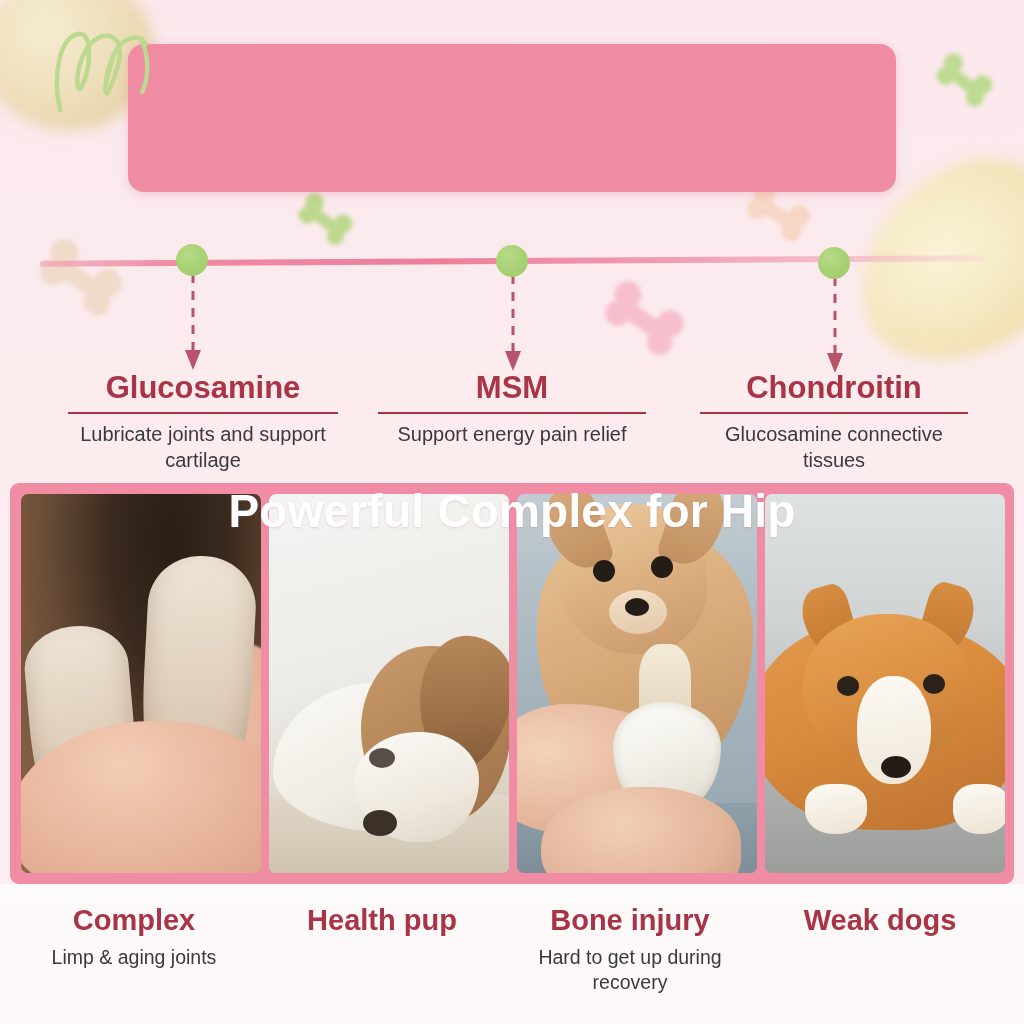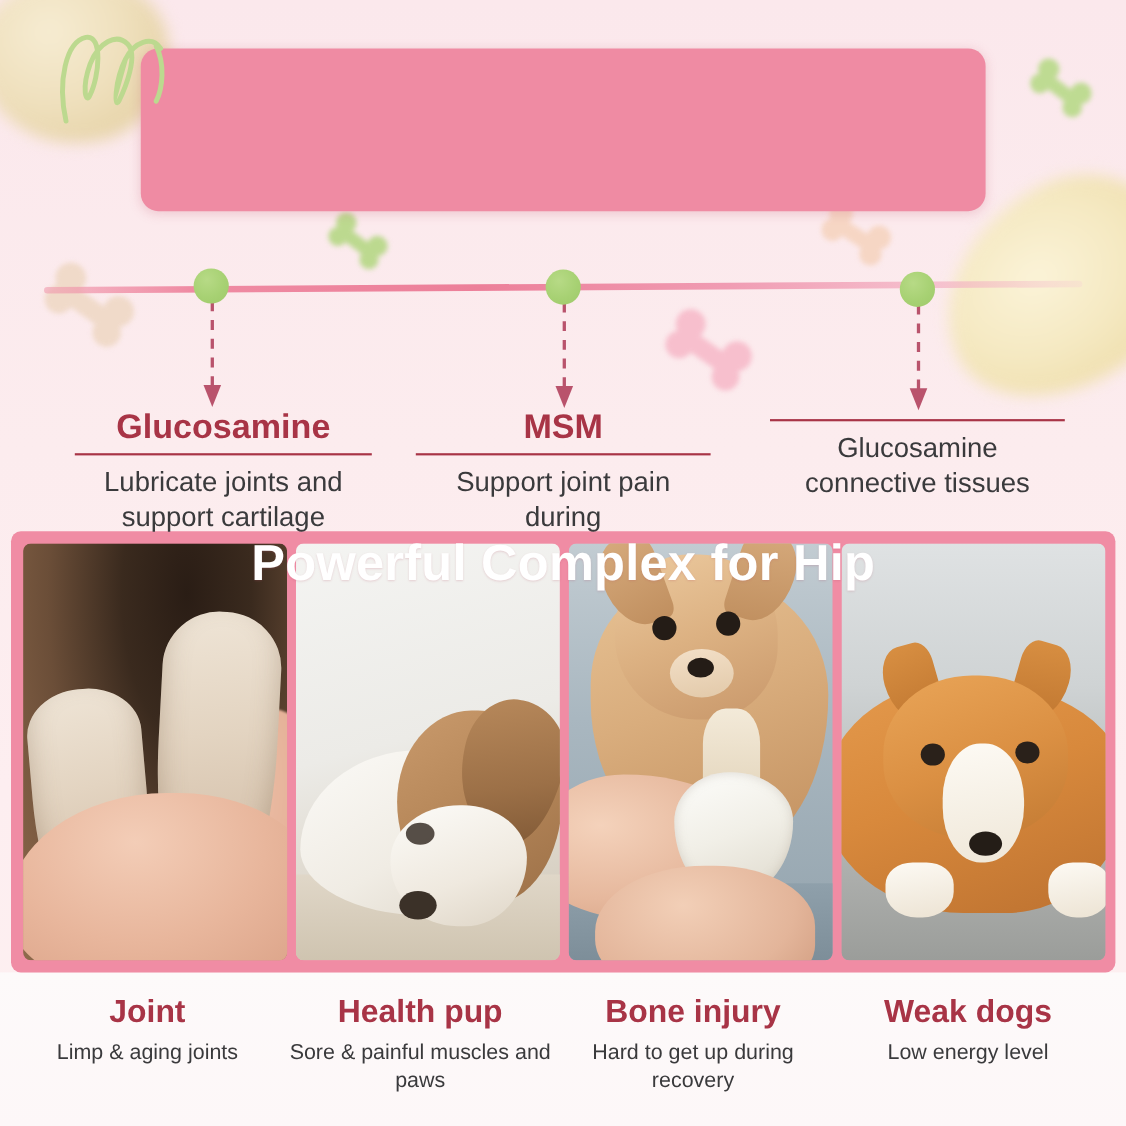--- a/index.html
+++ b/index.html
@@ -127,21 +127,21 @@
     white-space: nowrap;
   }
   .ing-rule {
     height: 2px;
     background: #a83446;
     margin: 9px auto 8px;
     width: 100%;
   }
   .ing-desc {
     color: #3a3a3c;
-    font-size: 25px;
+    font-size: 20px;
     line-height: 1.28;
   }
 
   
   .grid-frame {
     position: absolute;
     left: 10px; top: 483px;
     width: 1004px; height: 401px;
     background: #f08ca4;
     border-radius: 9px;
@@ -495,24 +495,25 @@
 
   <div class="ingredient" style="left:68px; top:372px; width:270px;">
     <div class="ing-name">Glucosamine</div>
     <div class="ing-rule"></div>
     <div class="ing-desc">Lubricate joints and support cartilage</div>
   </div>
 
   <div class="ingredient" style="left:378px; top:372px; width:268px;">
     <div class="ing-name">MSM</div>
     <div class="ing-rule"></div>
-    <div class="ing-desc">Support joint pain during</div>
+    <div class="ing-desc">Support energy pain relief</div>
   </div>
 
   <div class="ingredient" style="left:700px; top:372px; width:268px;">
+    <div class="ing-name">Chondroitin</div>
     <div class="ing-rule"></div>
     <div class="ing-desc">Glucosamine connective tissues</div>
   </div>
 
   <div class="grid-frame">
 
     <div class="photo p1">
       <div class="ph-inner">
         <div class="bg"></div>
         <div class="hand2"></div>
@@ -647,32 +648,30 @@
       <ellipse cx="36" cy="66" rx="30" ry="36"></ellipse>
       <ellipse cx="16" cy="22" rx="13" ry="17" transform="rotate(-14 16 22)"></ellipse>
       <ellipse cx="50" cy="14" rx="13" ry="17" transform="rotate(-4 50 14)"></ellipse>
       <ellipse cx="80" cy="30" rx="13" ry="17" transform="rotate(14 80 30)"></ellipse>
       <ellipse cx="92" cy="66" rx="13" ry="16" transform="rotate(26 92 66)"></ellipse>
     </g>
       </svg>
   </div>
 
   <div class="benefit" style="left:10px; top:906px; width:248px;">
-    <div class="ben-name">Joint</div>
+    <div class="ben-name">Complex</div>
     <div class="ben-desc">Limp &amp; aging joints</div>
   </div>
 
   <div class="benefit" style="left:258px; top:906px; width:248px;">
     <div class="ben-name">Health pup</div>
-    <div class="ben-desc">Sore &amp; painful muscles and paws</div>
   </div>
 
   <div class="benefit" style="left:506px; top:906px; width:248px;">
     <div class="ben-name">Bone injury</div>
     <div class="ben-desc">Hard to get up during recovery</div>
   </div>
 
   <div class="benefit" style="left:756px; top:906px; width:248px;">
     <div class="ben-name">Weak dogs</div>
-    <div class="ben-desc">Low energy level</div>
   </div>
 
 </div>
 
 </body></html>

